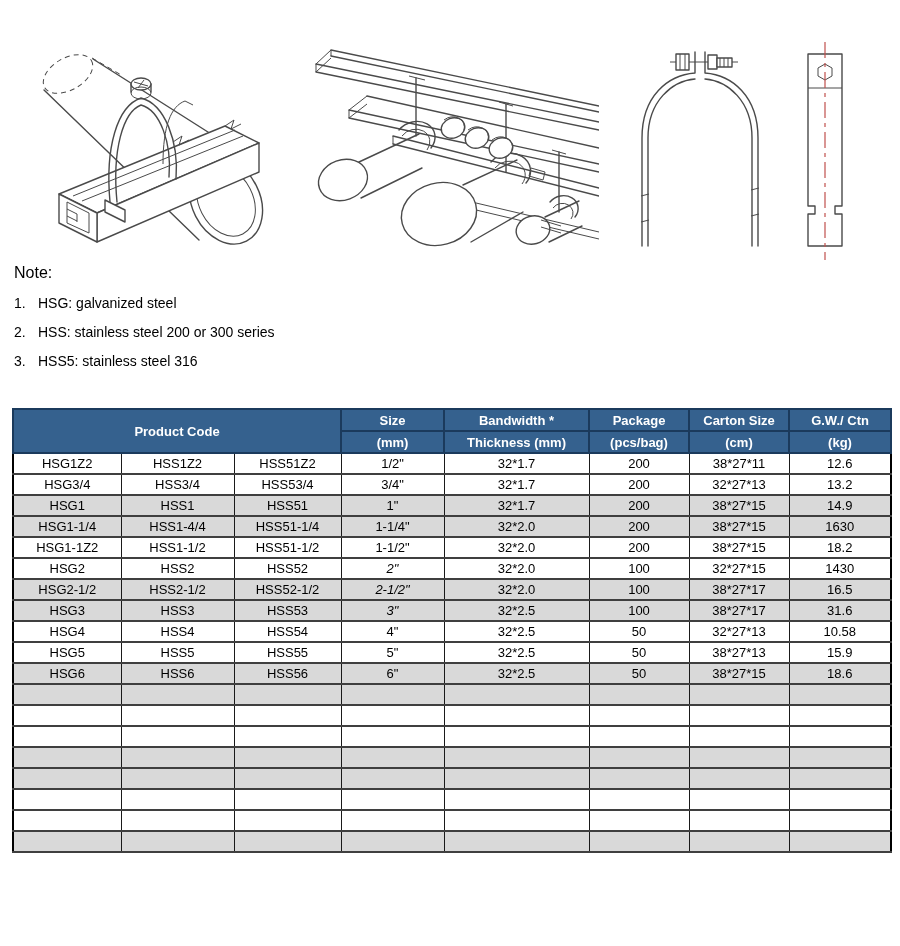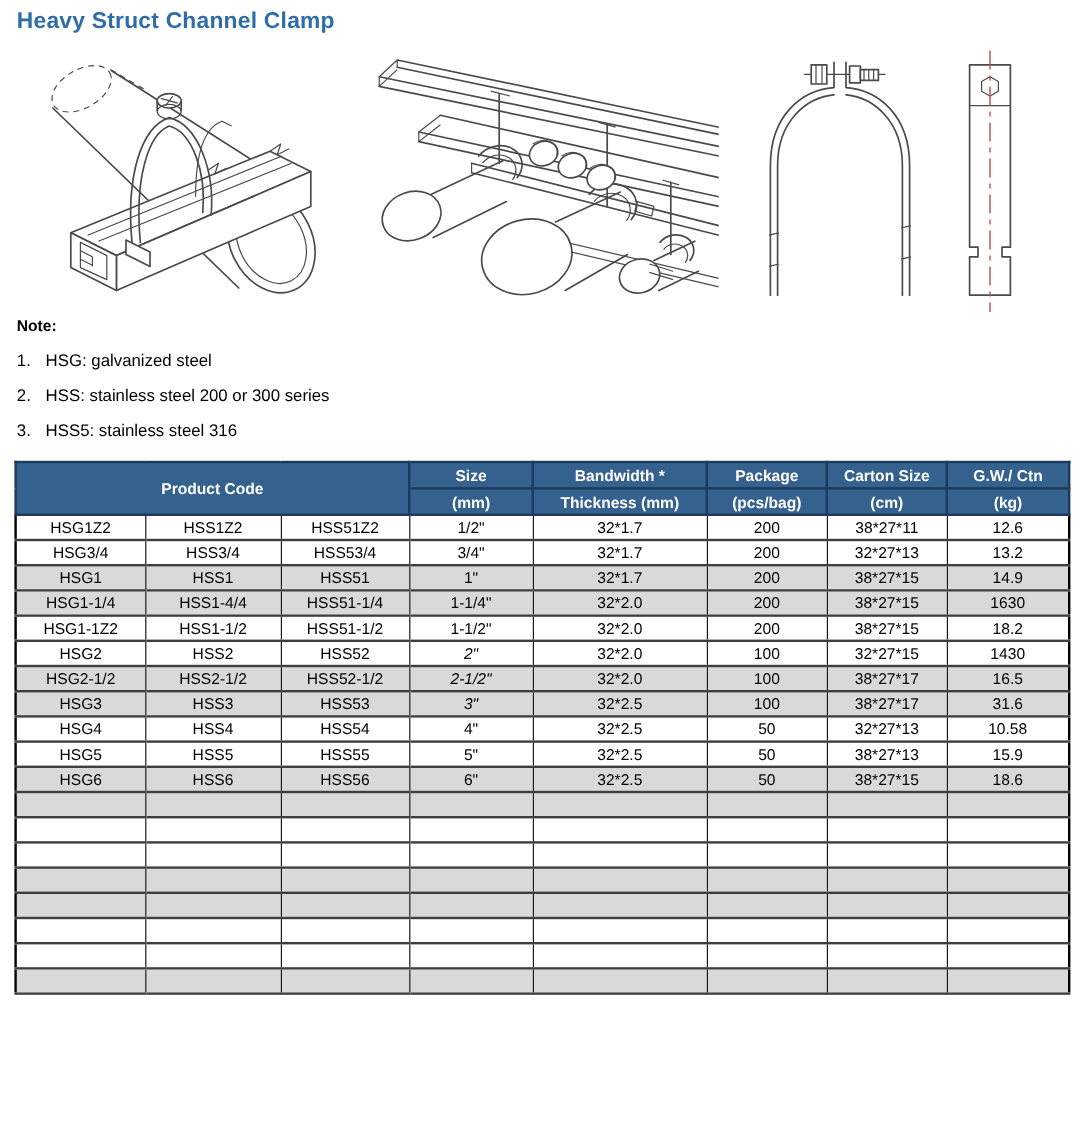--- a/index.html
+++ b/index.html
@@ -17,25 +17,25 @@
 
   .title{position:absolute;left:14px;top:7px;font-size:19px;font-weight:bold;color:var(--title-blue);letter-spacing:.2px;}
 
   .fig{position:absolute;}
   .fig svg{display:block;}
   .fig1{left:13px;top:44px;}
   .fig2{left:301px;top:40px;}
   .fig3{left:612px;top:40px;}
 
   .note-block{position:absolute;left:14px;top:264px;}
-  .note-heading{font-size:13px;font-weight:bold;margin-bottom:13px;}
+  .note-heading{font-size:16px;font-weight:normal;margin-bottom:13px;}
   .note-item{font-size:14px;margin-bottom:13px;display:flex;}
   .note-num{width:24px;flex:0 0 24px;}
 
-  .spec-table{position:absolute;left:12px;top:384px;width:878px;border-collapse:collapse;table-layout:fixed;
+  .spec-table{position:absolute;left:12px;top:408px;width:878px;border-collapse:collapse;table-layout:fixed;
               border:2px solid var(--table-border);font-size:13px;}
   .spec-table th{background:var(--header-bg);color:#fff;font-weight:bold;border:2px solid var(--header-border);
                  height:22px;text-align:center;vertical-align:middle;font-size:13px;padding:1px 2px;}
   .spec-table td{border:1px solid #1A1A1A;border-top:2px solid #3F3F3F;border-bottom:2px solid #3F3F3F;
                  height:21px;text-align:center;vertical-align:middle;padding:0 2px;background:#fff;
                  overflow:hidden;white-space:nowrap;}
   .spec-table tr.shaded td{background:var(--row-alt-bg);}
   .spec-table td.italic{font-style:italic;}
   .spec-table thead{border-bottom:2px solid var(--table-border);}
 
@@ -43,21 +43,20 @@
   .ln-thin{stroke:var(--drawing-line);fill:none;stroke-width:1;stroke-linejoin:round;}
   .ln-fill{stroke:var(--drawing-line);fill:#fff;stroke-width:1.4;stroke-linejoin:round;}
   .dash{stroke-dasharray:5 4;}
   .redline{stroke:var(--centerline-red);fill:none;stroke-width:1.2;stroke-dasharray:16 5 4 5;}
 </style>
 </head>
 <body>
 
 <div class="page">
 
-  <div class="title">Heavy Struct Channel Clamp</div>
 
   <div class="fig fig1">
     <svg width="278" height="212" viewBox="0 0 278 212">
 
       <ellipse class="ln-thin dash" cx="55" cy="30" rx="27" ry="16" transform="rotate(-30 55 30)"></ellipse>
       <path class="ln-thin dash" d="M79,14 L110,32"></path>
 
       <path class="ln" d="M80,15 L239,116"></path>
       <path class="ln" d="M31,46 L186,196"></path>
 

